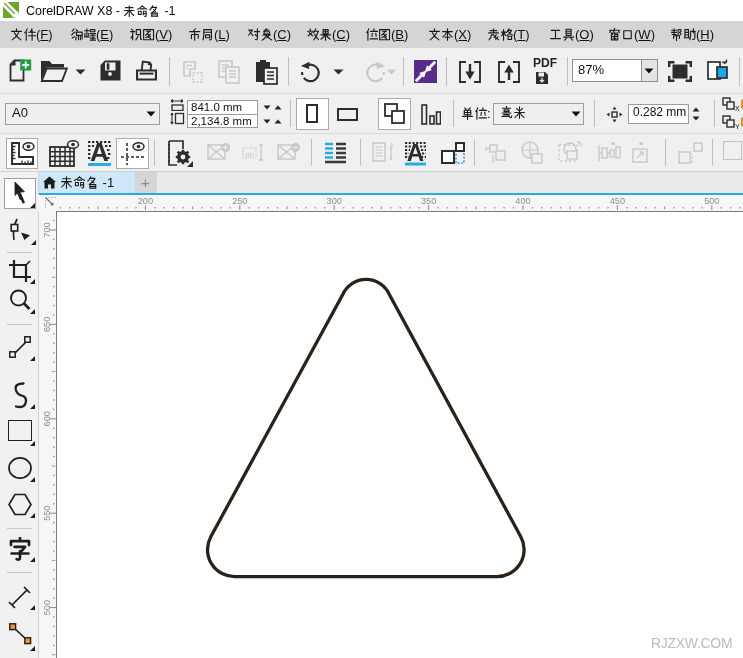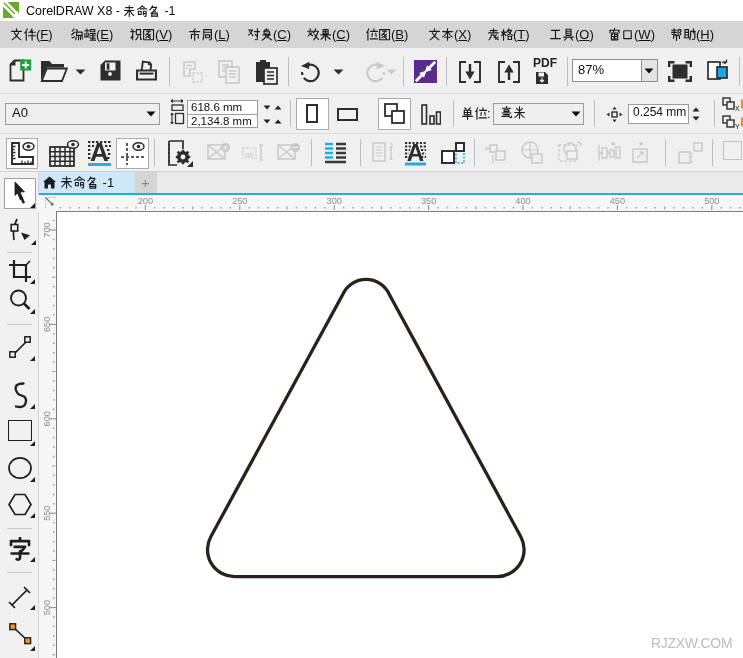--- a/index.html
+++ b/index.html
@@ -195,21 +195,21 @@
 <div class="ic" style="position:absolute;left:170px;top:99px;"><svg width="15" height="12" viewBox="0 0 15 12">
 <path d="M1 2 H13 M1 2 L3 0.5 M1 2 L3 3.5 M13 2 L11 0.5 M13 2 L11 3.5" stroke="#2d2d2d" stroke-width="1.1" fill="none"></path>
 <rect x="2" y="6" width="11" height="5.5" fill="none" stroke="#2d2d2d" stroke-width="1.3"></rect>
 </svg></div>
 <div class="ic" style="position:absolute;left:170px;top:112px;"><svg width="15" height="13" viewBox="0 0 15 13">
 <path d="M2 1 V12 M2 1 L0.8 3 M2 1 L3.2 3 M2 12 L0.8 10 M2 12 L3.2 10" stroke="#2d2d2d" stroke-width="1.1" fill="none"></path>
 <rect x="5.5" y="1.5" width="8" height="10" fill="none" stroke="#2d2d2d" stroke-width="1.3"></rect>
 </svg></div>
 <div style="position:absolute;left:187px;top:100px;width:71px;height:28px;background:#fff;border:1px solid #9d9d9d;box-sizing:border-box;"></div>
 <div style="position:absolute;left:187px;top:113.5px;width:71px;height:1px;background:#9d9d9d;"></div>
-<div class="t" style="position:absolute;left:191px;top:101px;font-size:11.5px;color:#111;">618.6 mm</div>
+<div class="t" style="position:absolute;left:191px;top:101px;font-size:11.5px;color:#111;">841.0 mm</div>
 <div class="t" style="position:absolute;left:191px;top:115px;font-size:11.5px;color:#111;">2,134.8 mm</div>
 <div class="ic" style="position:absolute;left:263px;top:105px;"><svg width="8" height="5">
       <path d="M0.5 0.5 H7.5 L4 4.5 Z" fill="#222"></path>
     </svg></div>
 <div class="ic" style="position:absolute;left:274px;top:105px;"><svg width="8" height="5">
       <path d="M0.5 4.5 H7.5 L4 0.5 Z" fill="#222"></path>
     </svg></div>
 <div class="ic" style="position:absolute;left:263px;top:119px;"><svg width="8" height="5">
       <path d="M0.5 0.5 H7.5 L4 4.5 Z" fill="#222"></path>
     </svg></div>
@@ -244,21 +244,21 @@
     </svg></div>
 <div class="ic" style="position:absolute;left:571px;top:111px;"><svg width="10" height="6">
       <path d="M0.5 0.5 H9.5 L5 5.5 Z" fill="#111"></path>
     </svg></div>
 <div style="position:absolute;left:594px;top:100px;width:1px;height:27px;background:#bfbfbf;"></div>
 <div class="ic" style="position:absolute;left:606px;top:106px;"><svg width="17" height="17" viewBox="0 0 17 17">
 <rect x="6" y="6" width="5" height="5" fill="none" stroke="#2d2d2d" stroke-width="1.4"></rect>
 <path d="M8.5 0.5 L6.5 3.5 H10.5 Z M8.5 16.5 L6.5 13.5 H10.5 Z M0.5 8.5 L3.5 6.5 V10.5 Z M16.5 8.5 L13.5 6.5 V10.5 Z" fill="#2d2d2d"></path>
 </svg></div>
 <div style="position:absolute;left:628px;top:104px;width:61px;height:20px;background:#fff;border:1px solid #9d9d9d;box-sizing:border-box;"></div>
-<div class="t" style="position:absolute;left:633px;top:106px;font-size:12px;color:#111;">0.254 mm</div>
+<div class="t" style="position:absolute;left:633px;top:106px;font-size:12px;color:#111;">0.282 mm</div>
 <div class="ic" style="position:absolute;left:692px;top:107px;"><svg width="8" height="5">
       <path d="M0.5 4.5 H7.5 L4 0.5 Z" fill="#222"></path>
     </svg></div>
 <div class="ic" style="position:absolute;left:692px;top:116px;"><svg width="8" height="5">
       <path d="M0.5 0.5 H7.5 L4 4.5 Z" fill="#222"></path>
     </svg></div>
 <div style="position:absolute;left:714px;top:100px;width:1px;height:27px;background:#bfbfbf;"></div>
 <div class="ic" style="position:absolute;left:722px;top:97px;"><svg width="21" height="34" viewBox="0 0 21 34">
 <rect x="1" y="1" width="7" height="7" fill="none" stroke="#2d2d2d" stroke-width="1.4"></rect>
 <rect x="5" y="5" width="7" height="7" fill="#f0f0f0" stroke="#2d2d2d" stroke-width="1.4"></rect>

